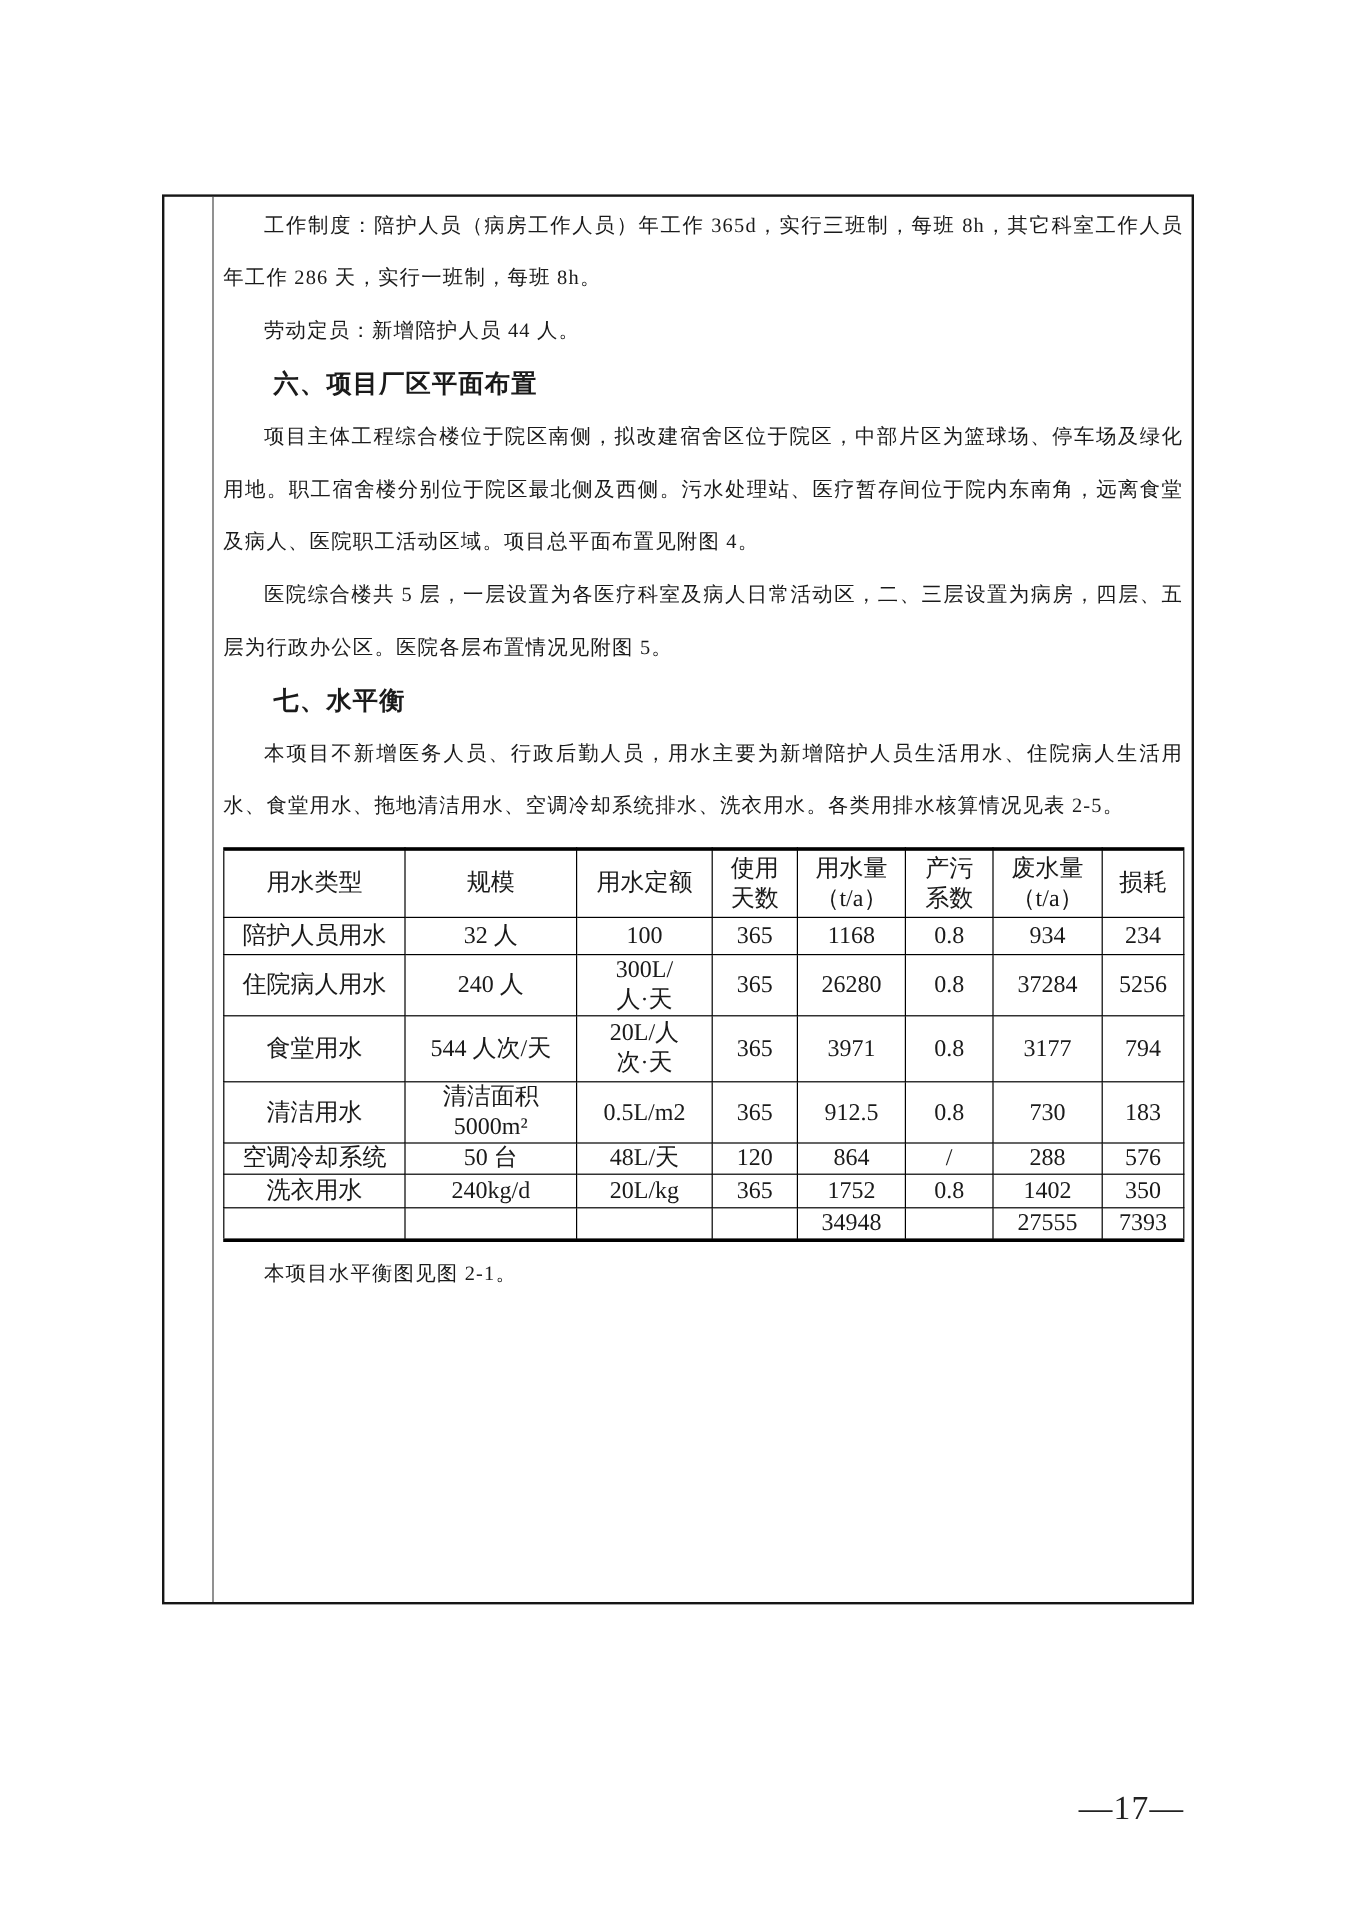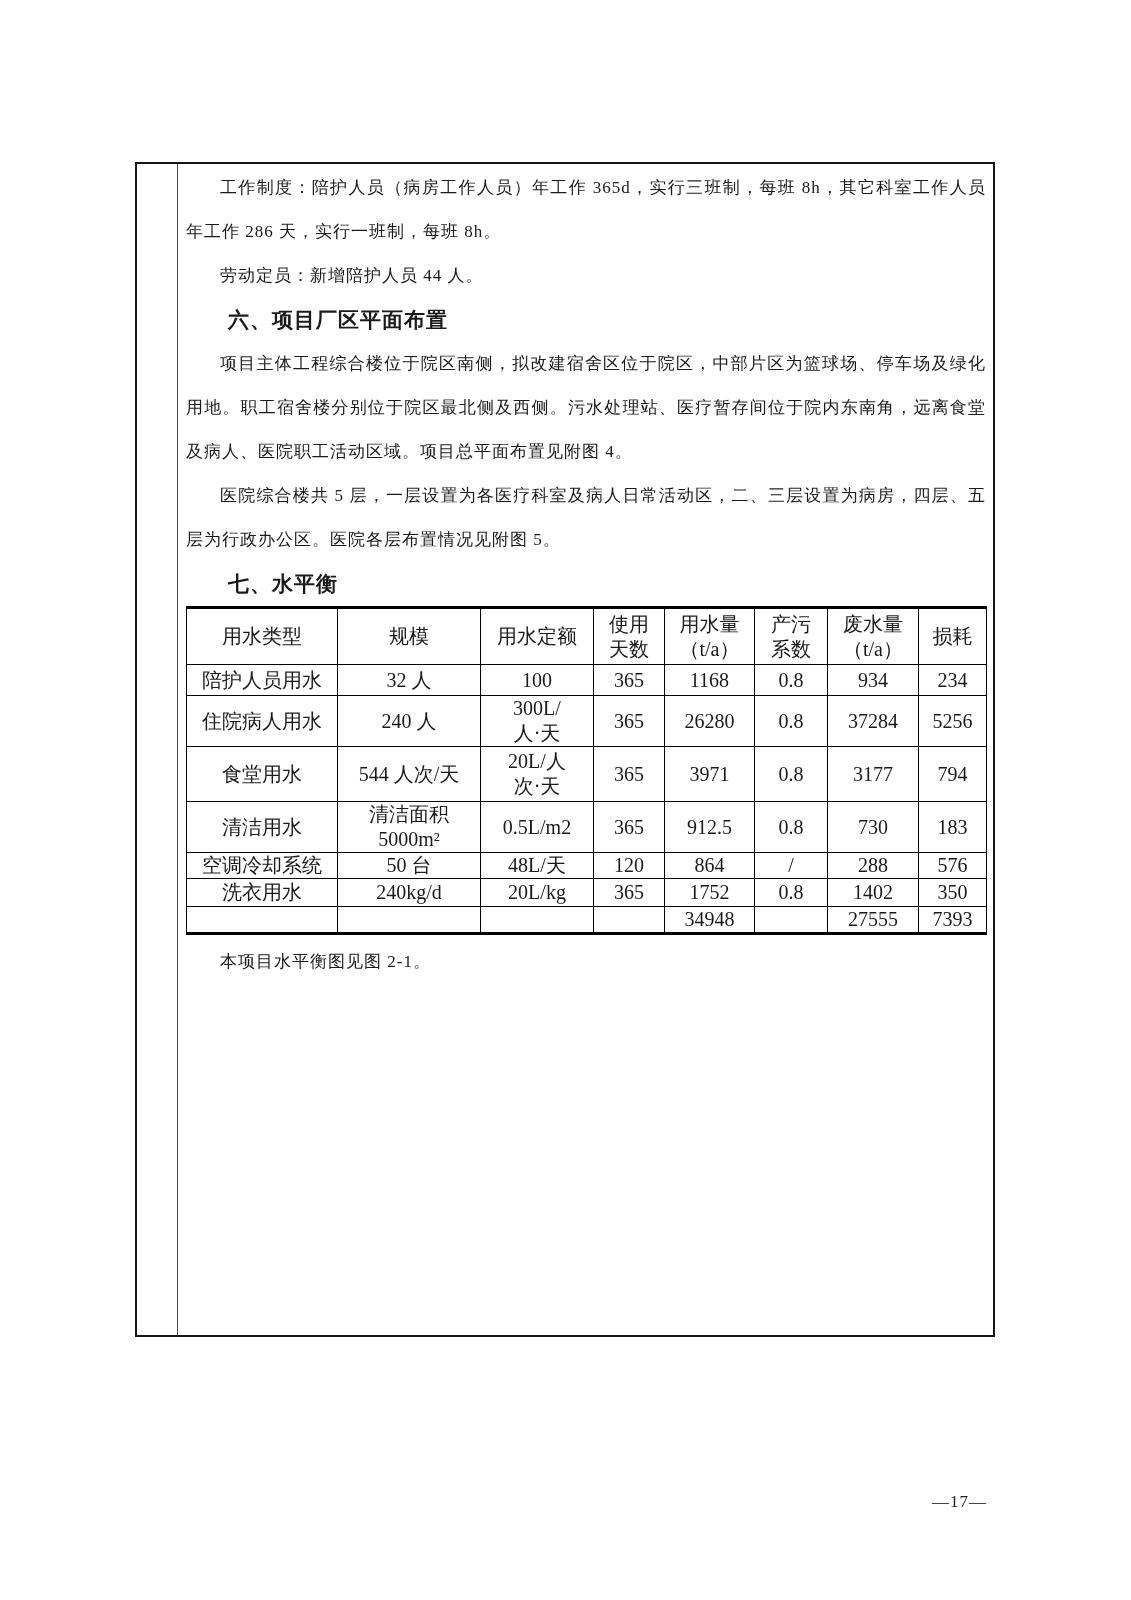--- a/index.html
+++ b/index.html
@@ -56,21 +56,21 @@
     font-size: 21px;
     line-height: 44px;
     font-weight: bold;
     text-align: center;
     letter-spacing: 1px;
   }
   table.water-table {
     border-collapse: collapse;
     table-layout: fixed;
     width: 800px;
-    margin: 0 0 0 0;
+    margin: 12px 0 0 0;
     border-top: 3px solid #000;
     border-bottom: 3px solid #000;
     border-left: 1px solid #000;
     border-right: 1px solid #000;
   }
   table.water-table td, table.water-table th {
     border: 1px solid #000;
     padding: 0 2px;
     font-size: 20px;
     font-weight: normal;
@@ -87,38 +87,39 @@
   tr.r-4      td { height: 22px; }
   tr.r-5      td { height: 28px; }
   tr.r-total  td { height: 23px; }
   .after-table {
     margin-top: 5px;
   }
   .page-number {
     position: absolute;
     top: 1492px;
     right: 144px;
-    font-size: 17px;
+    font-size: 28px;
     letter-spacing: 1px;
     color: #222;
   }
 </style>
 </head>
 <body>
 
 <div class="page">
   <div class="form-box">
     <div class="left-strip"></div>
     <div class="content">
       <p class="para">工作制度：陪护人员（病房工作人员）年工作 365d，实行三班制，每班 8h，其它科室工作人员年工作 286 天，实行一班制，每班 8h。</p>
       <p class="para">劳动定员：新增陪护人员 44 人。</p>
       <h3 class="heading">六、项目厂区平面布置</h3>
       <p class="para">项目主体工程综合楼位于院区南侧，拟改建宿舍区位于院区，中部片区为篮球场、停车场及绿化用地。职工宿舍楼分别位于院区最北侧及西侧。污水处理站、医疗暂存间位于院内东南角，远离食堂及病人、医院职工活动区域。项目总平面布置见附图 4。</p>
       <p class="para">医院综合楼共 5 层，一层设置为各医疗科室及病人日常活动区，二、三层设置为病房，四层、五层为行政办公区。医院各层布置情况见附图 5。</p>
       <h3 class="heading">七、水平衡</h3>
+      <p class="para">本项目不新增医务人员、行政后勤人员，用水主要为新增陪护人员生活用水、住院病人生活用水、食堂用水、拖地清洁用水、空调冷却系统排水、洗衣用水。各类用排水核算情况见表 2-5。</p>
 
       <table class="water-table">
         <colgroup>
           <col style="width:151px">
             <col style="width:143px">
             <col style="width:113px">
             <col style="width:71px">
           <col style="width:90px">
             <col style="width:73px">
             <col style="width:91px">

